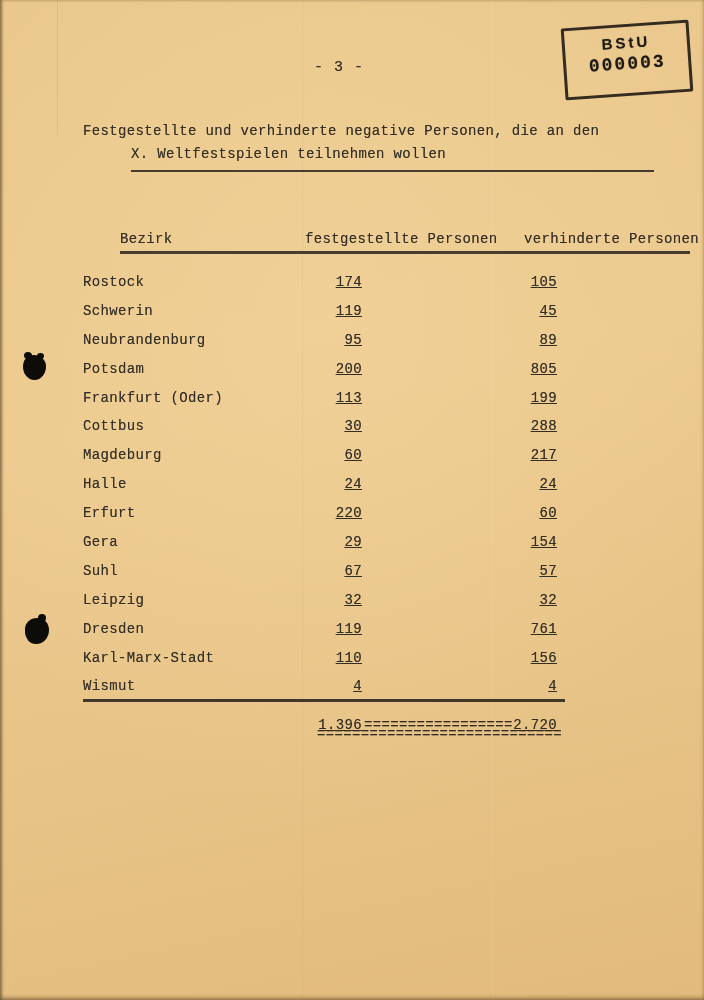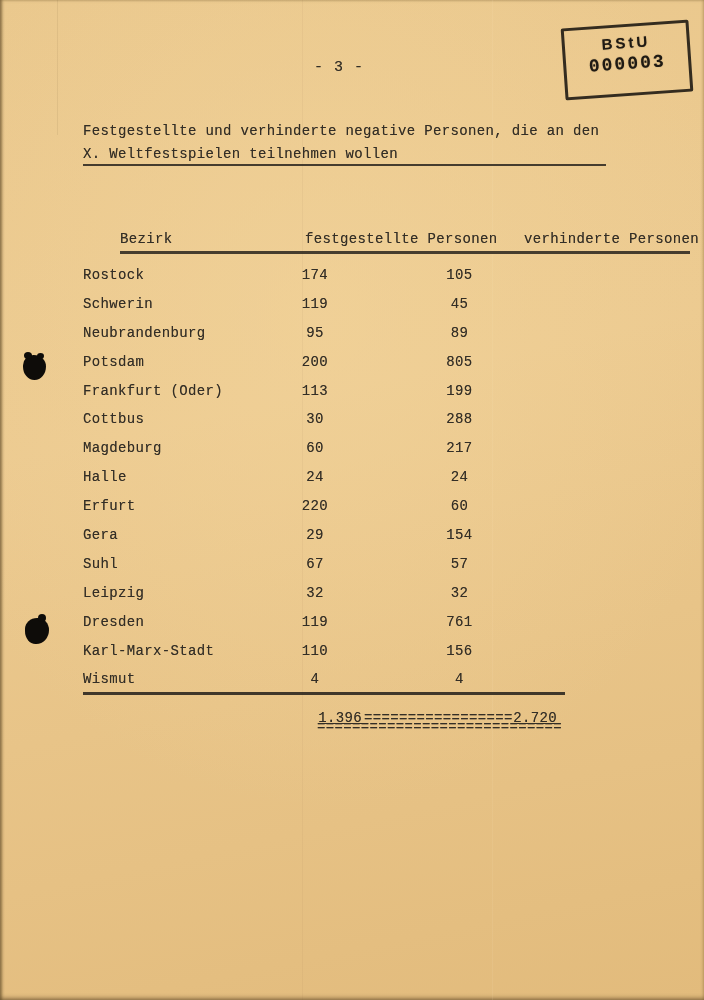--- a/index.html
+++ b/index.html
@@ -71,41 +71,42 @@
     font-weight: bold;
     letter-spacing: 2px;
     text-shadow: 0 0 1px rgba(31,26,19,.45);
   }
 
   
   .title-block { position: absolute; left: 83px; top: 124px; }
   .title-line1 { margin-bottom: 8px; }
   .title-line2 {
     width: 523px;
-    padding-bottom: 2px;
+    padding-bottom: 8px;
     border-bottom: 2px solid rgba(45,40,32,.88);
+    margin-left: 48px;
   }
 
   
   .table-block { position: absolute; left: 83px; top: 232px; width: 607px; }
   .thead {
     display: grid;
     grid-template-columns: 185px 219px 1fr;
     padding-bottom: 4px;
     border-bottom: 3px solid rgba(40,35,28,.85);
     margin-left: 37px;
   }
-  .tbody { margin-top: 14px; }
+  .tbody { margin-top: 21px; }
   .trow {
     display: grid;
     grid-template-columns: 185px 94px 195px;
     height: 28.9px;
     align-items: start;
   }
-  .cell.num { text-align: center; }
+  .cell.num { text-align: right; text-decoration: underline; }
 
   .totals-rule {
     width: 482px; height: 3px;
     margin-top: -9px;
     background: rgba(40,35,28,.88);
   }
   .totals-row {
     position: relative;
     margin-top: 16px;
     height: 32px;

